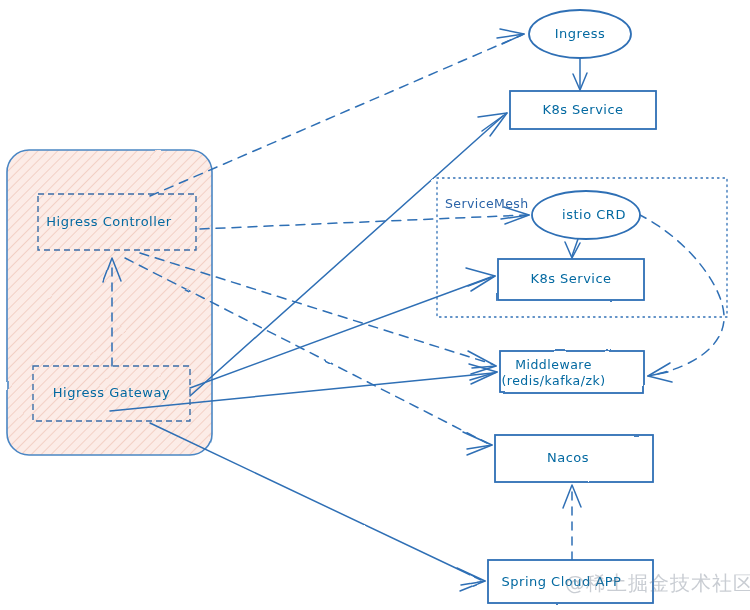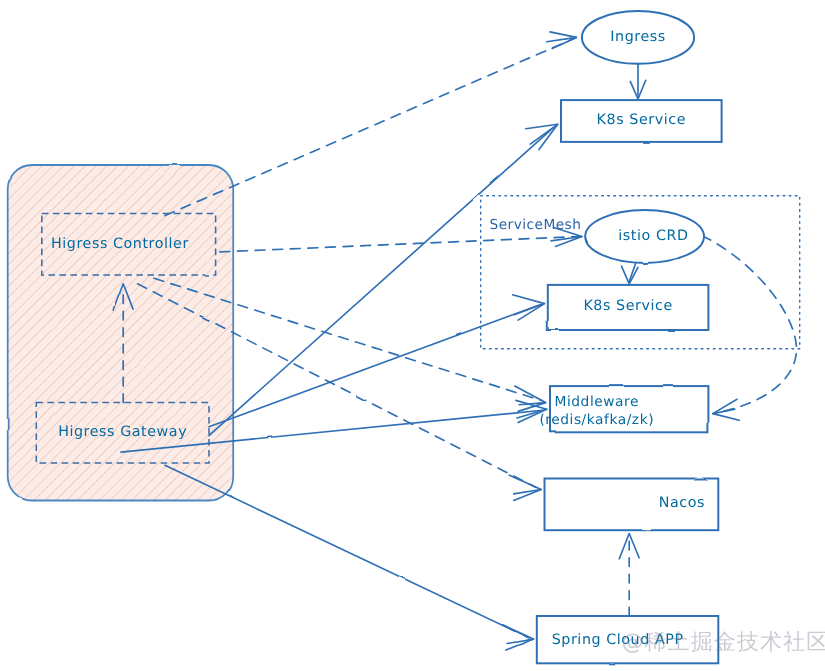--- a/index.html
+++ b/index.html
@@ -180,22 +180,22 @@
   <div class="node-label" style="left:33px; top:385px; width:157px;text-align:center;">Higress Gateway</div>
 
   <div class="node-label" style="left:529px; top:26px; width:102px;">Ingress</div>
 
   <div class="node-label" style="left:510px; top:102px; width:146px;">K8s Service</div>
 
   <div class="node-label" style="left:532px; top:207px; width:124px;">istio CRD</div>
 
   <div class="node-label" style="left:498px; top:271px; width:146px;">K8s Service</div>
 
-  <div class="node-label" style="left:484px; top:357px; width:117px; font-size:12.5px;">Middleware
+  <div class="node-label" style="left:495px; top:357px; width:117px; font-size:12.5px;">Middleware
 (redis/kafka/zk)</div>
 
-  <div class="node-label" style="left:495px; top:450px; width:146px;text-align:right;">Nacos</div>
+  <div class="node-label" style="left:495px; top:450px; width:146px;">Nacos</div>
 
   <div class="node-label" style="left:488px; top:574px; width:147px;">Spring Cloud APP</div>
 
   <div class="watermark" style="left:565px; top:570px;">@稀土掘金技术社区</div>
 
 </div>
 
 </body></html>

